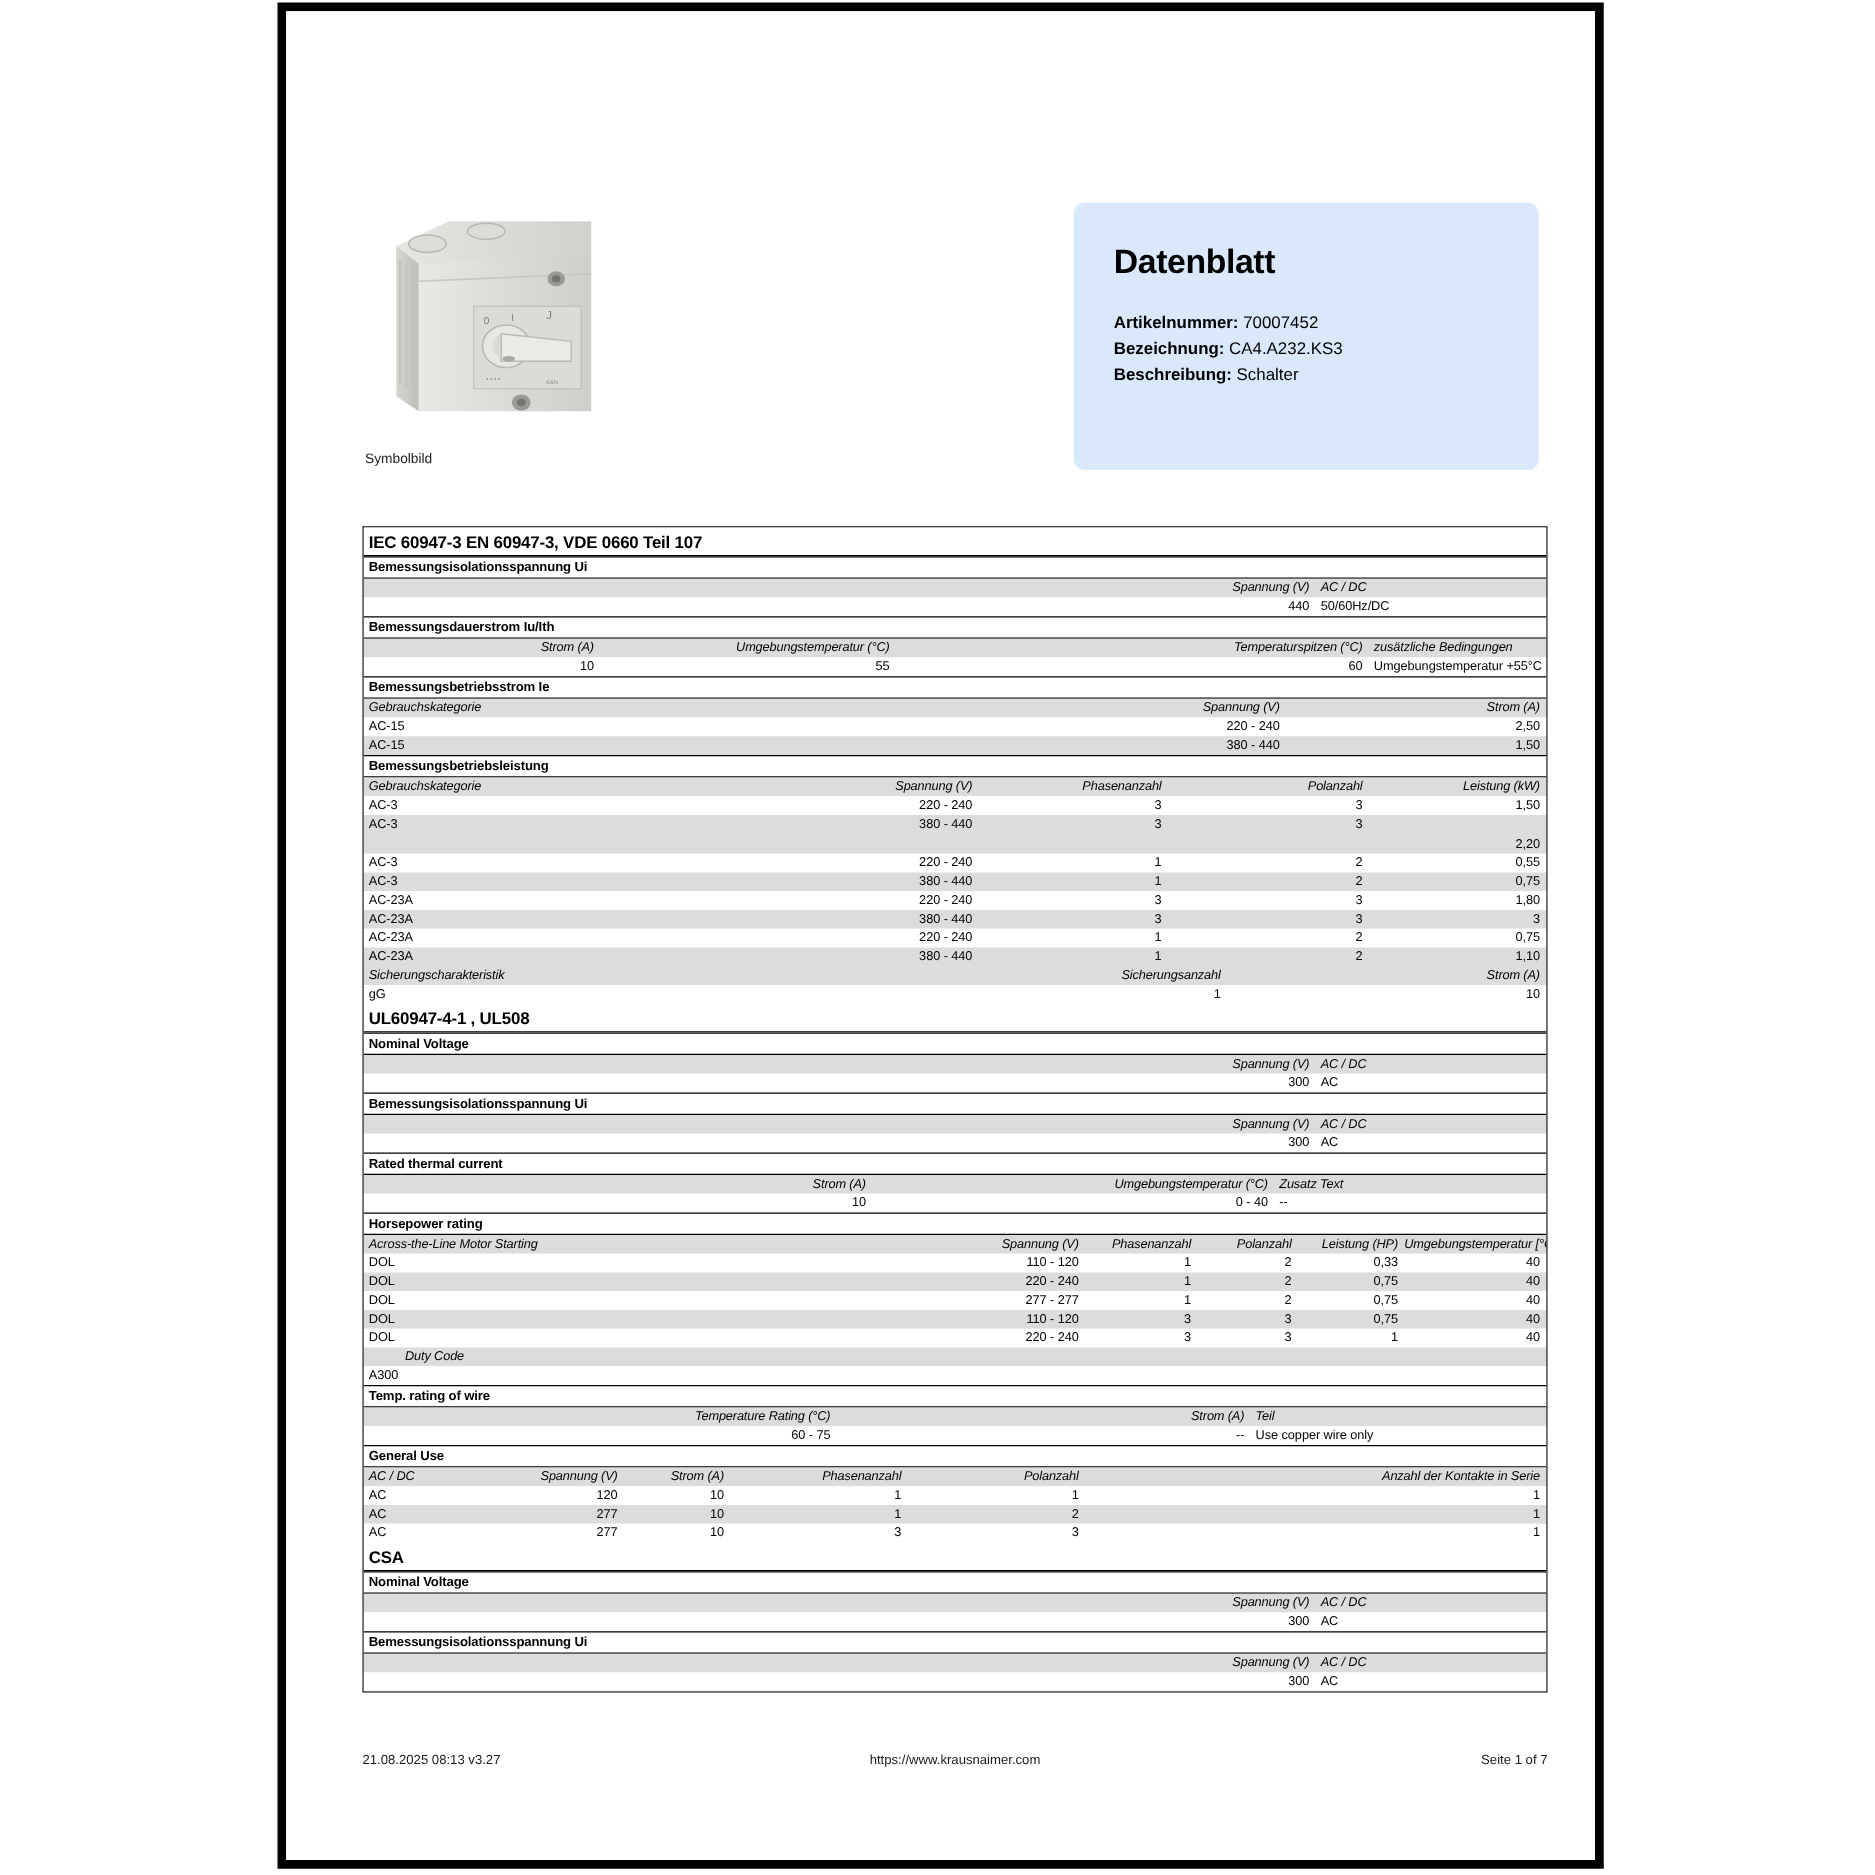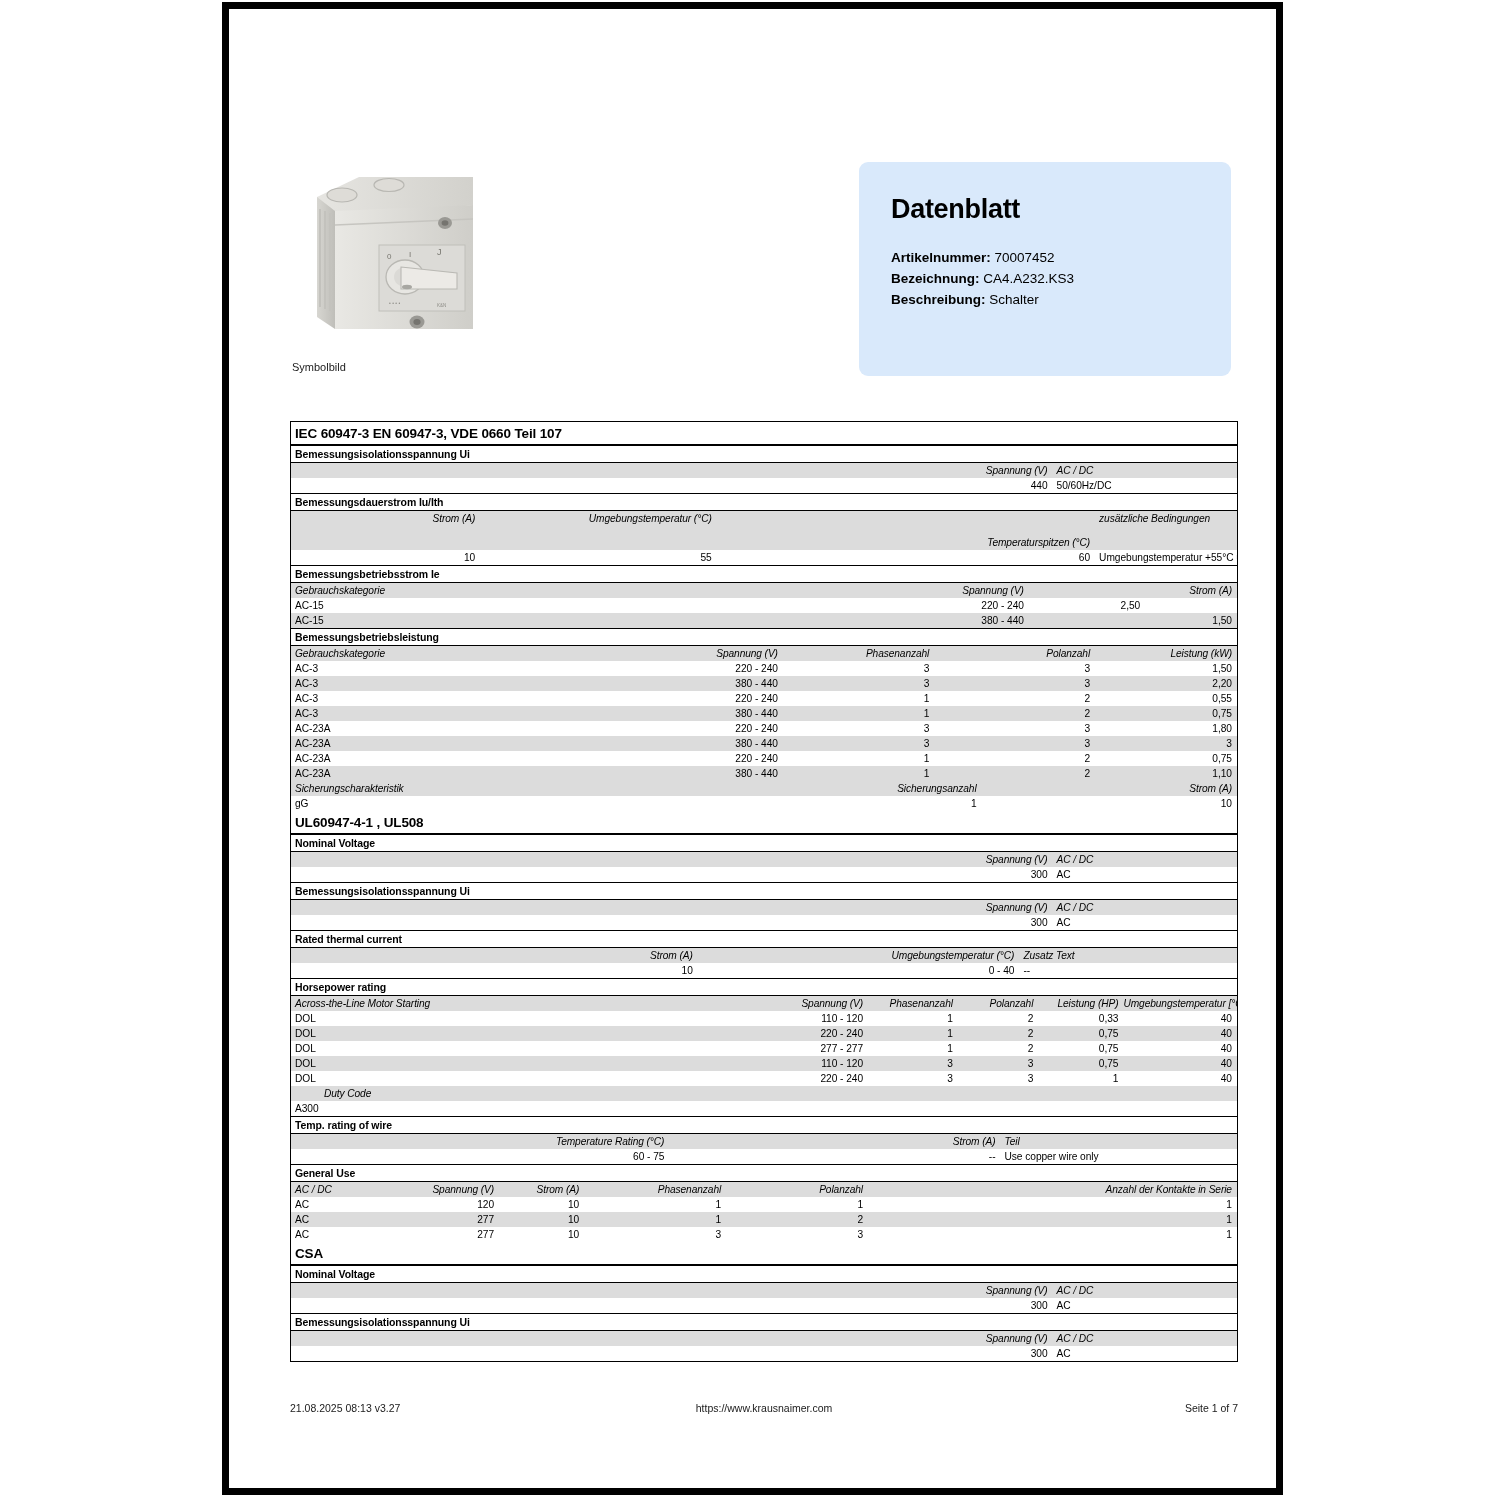--- a/index.html
+++ b/index.html
@@ -160,39 +160,39 @@
             <div class="cell l" style="width: 19.5%;">AC / DC</div>
           </div>
           <div class="row data-row">
             <div class="cell r" style="width: 80.5%;">440</div>
             <div class="cell l" style="width: 19.5%;">50/60Hz/DC</div>
           </div>
           <div class="row sub-head">Bemessungsdauerstrom Iu/Ith</div>
           <div class="row col-head">
             <div class="cell r" style="width: 20%;">Strom (A)</div>
             <div class="cell r" style="width: 25%;">Umgebungstemperatur (°C)</div>
-            <div class="cell r" style="width: 40%; margin-top: 24px;">Temperaturspitzen (°C)</div>
+            <div class="cell r" style="width: 40%;">Temperaturspitzen (°C)</div>
             <div class="cell l" style="width: 15%;">zusätzliche Bedingungen</div>
           </div>
           <div class="row data-row">
             <div class="cell r" style="width: 20%;">10</div>
             <div class="cell r" style="width: 25%;">55</div>
             <div class="cell r" style="width: 40%;">60</div>
             <div class="cell l" style="width: 15%;">Umgebungstemperatur +55°C über 24 Stunden mit Spitzen bis +60°C</div>
           </div>
           <div class="row sub-head">Bemessungsbetriebsstrom Ie</div>
           <div class="row col-head">
             <div class="cell l" style="width: 30%;">Gebrauchskategorie</div>
             <div class="cell r" style="width: 48%;">Spannung (V)</div>
             <div class="cell r" style="width: 22%;">Strom (A)</div>
           </div>
           <div class="row data-row">
             <div class="cell l" style="width: 30%;">AC-15</div>
             <div class="cell r" style="width: 48%;">220 - 240</div>
-            <div class="cell r" style="width: 22%; text-align: center;">2,50</div>
+            <div class="cell r" style="width: 22%;">2,50</div>
           </div>
           <div class="row data-row alt">
             <div class="cell l" style="width: 30%;">AC-15</div>
             <div class="cell r" style="width: 48%;">380 - 440</div>
             <div class="cell r" style="width: 22%;">1,50</div>
           </div>
           <div class="row sub-head">Bemessungsbetriebsleistung</div>
           <div class="row col-head">
             <div class="cell l" style="width: 30%;">Gebrauchskategorie</div>
             <div class="cell r" style="width: 22%;">Spannung (V)</div>
@@ -205,21 +205,21 @@
             <div class="cell r" style="width: 22%;">220 - 240</div>
             <div class="cell r" style="width: 16%;">3</div>
             <div class="cell r" style="width: 17%;">3</div>
             <div class="cell r" style="width: 15%;">1,50</div>
           </div>
           <div class="row data-row alt">
             <div class="cell l" style="width: 30%;">AC-3</div>
             <div class="cell r" style="width: 22%;">380 - 440</div>
             <div class="cell r" style="width: 16%;">3</div>
             <div class="cell r" style="width: 17%;">3</div>
-            <div class="cell r" style="width: 15%;">2,20</div>
+            <div class="cell r" style="width: 15%; margin-top: 16px;">2,20</div>
           </div>
           <div class="row data-row">
             <div class="cell l" style="width: 30%;">AC-3</div>
             <div class="cell r" style="width: 22%;">220 - 240</div>
             <div class="cell r" style="width: 16%;">1</div>
             <div class="cell r" style="width: 17%;">2</div>
             <div class="cell r" style="width: 15%;">0,55</div>
           </div>
           <div class="row data-row alt">
             <div class="cell l" style="width: 30%;">AC-3</div>

